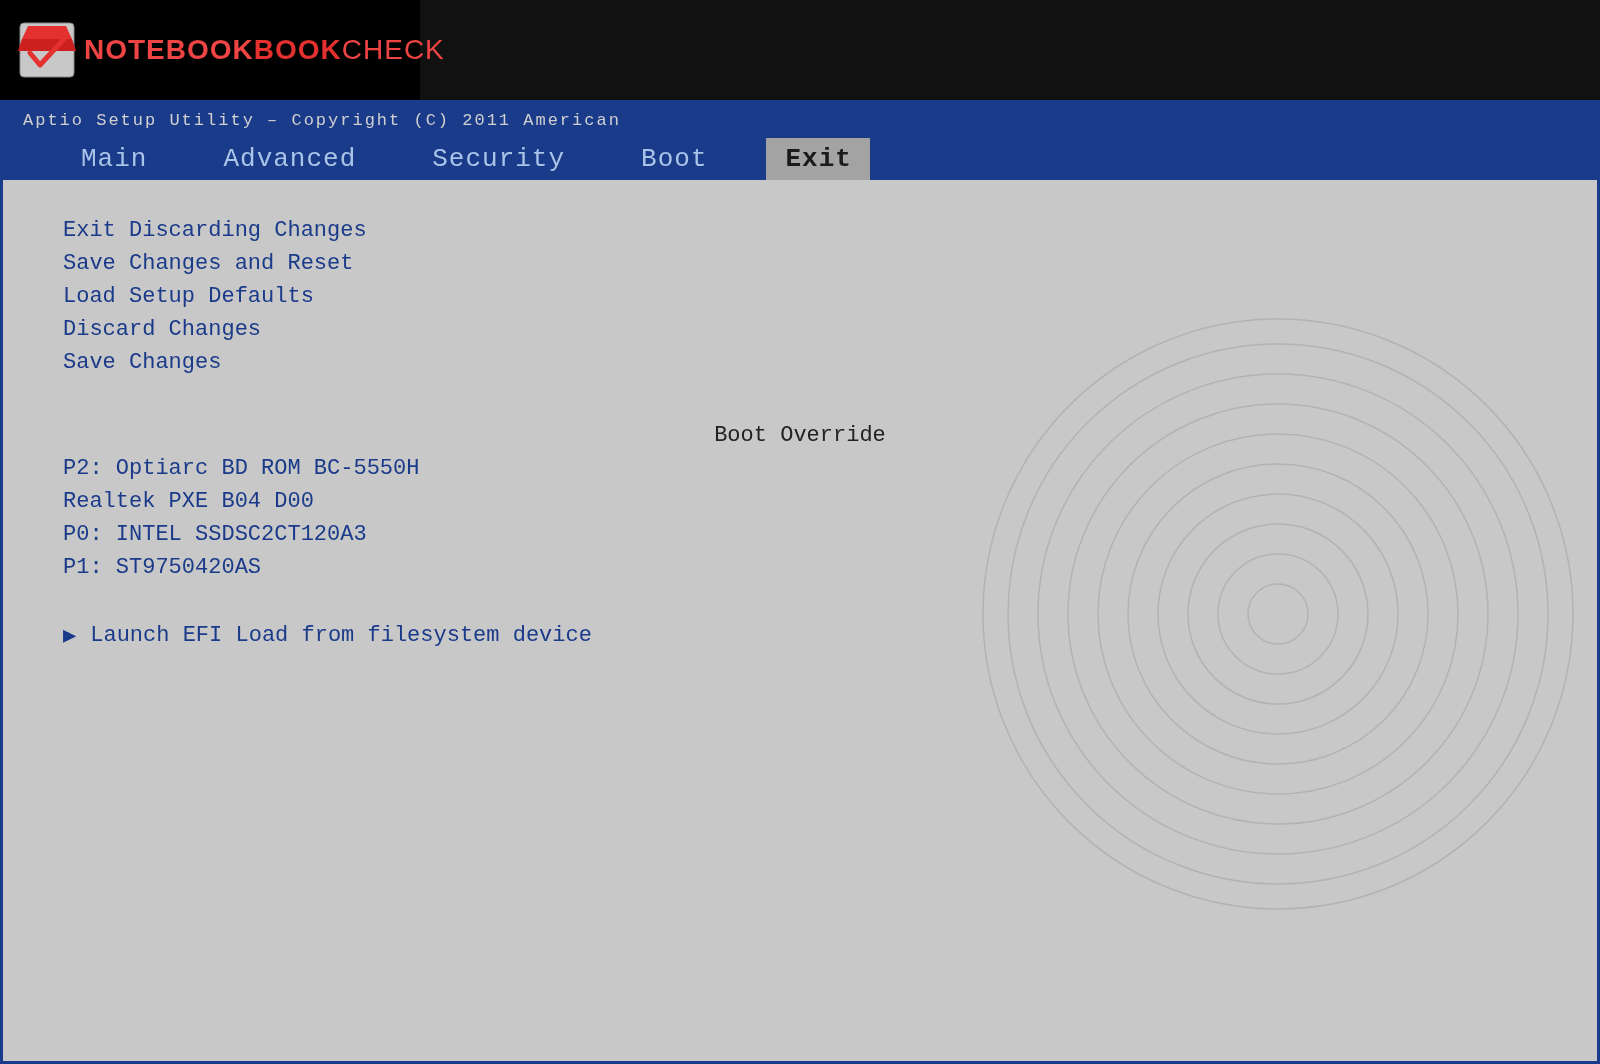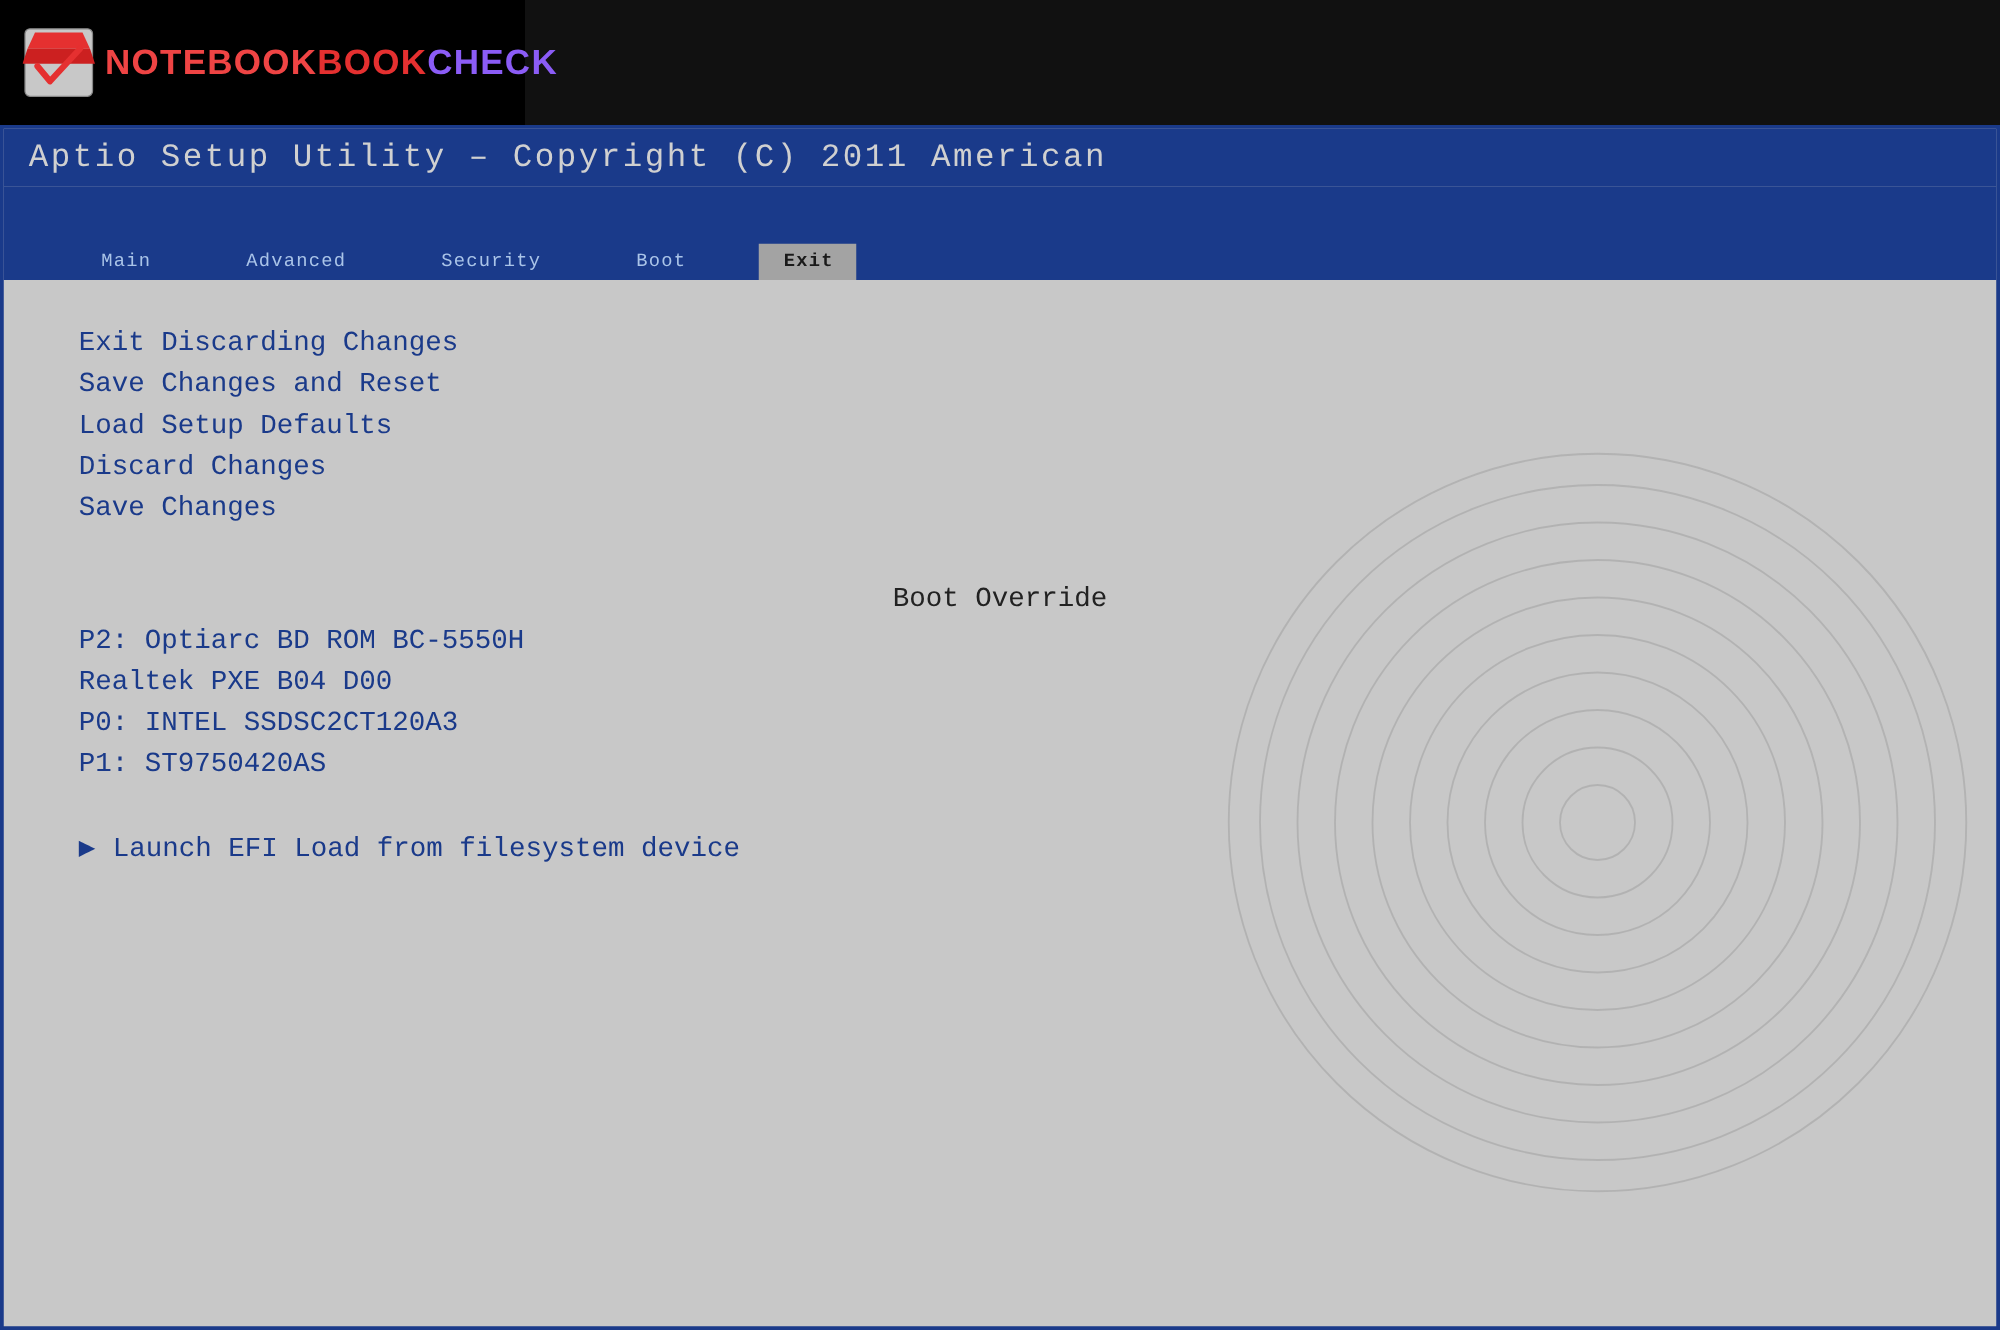--- a/index.html
+++ b/index.html
@@ -38,60 +38,59 @@
 
     .logo-text {
       font-family: Arial, sans-serif;
       font-weight: 900;
       font-size: 28px;
       letter-spacing: 1px;
     }
 
     .logo-notebook { color: #ef4444; }
     .logo-book { color: #e53030; }
-    .logo-check { color: #8b5cf6; font-weight: 700; text-align: right; }
+    .logo-check { color: #ef4444; font-weight: 400; text-align: right; }
 
     
     #bios-screen {
       position: absolute;
       top: 100px;
       left: 0;
       right: 0;
       bottom: 0;
       background: #c8c8c8;
       border: 3px solid #1a3a8a;
     }
 
     
     #title-bar {
       background: #1a3a8a;
       color: #d0d0d0;
-      font-size: 26px;
+      font-size: 17px;
       padding: 8px 20px;
       letter-spacing: 2px;
       font-family: 'Courier New', Courier, monospace;
     }
 
     
     #nav-bar {
       background: #1a3a8a;
       display: flex;
       flex-direction: row;
       padding: 0 60px;
       gap: 40px;
     }
 
     .nav-tab {
       color: #aac4e8;
-      font-size: 15px;
+      font-size: 26px;
       font-family: 'Courier New', Courier, monospace;
       padding: 6px 18px;
       cursor: pointer;
       letter-spacing: 1px;
-      margin-top: 46px;
     }
 
     .nav-tab.active {
       background: #a3a3a3;
       color: #1a1a1a;
       font-weight: bold;
       padding-left: 20px;
     }
 
     

